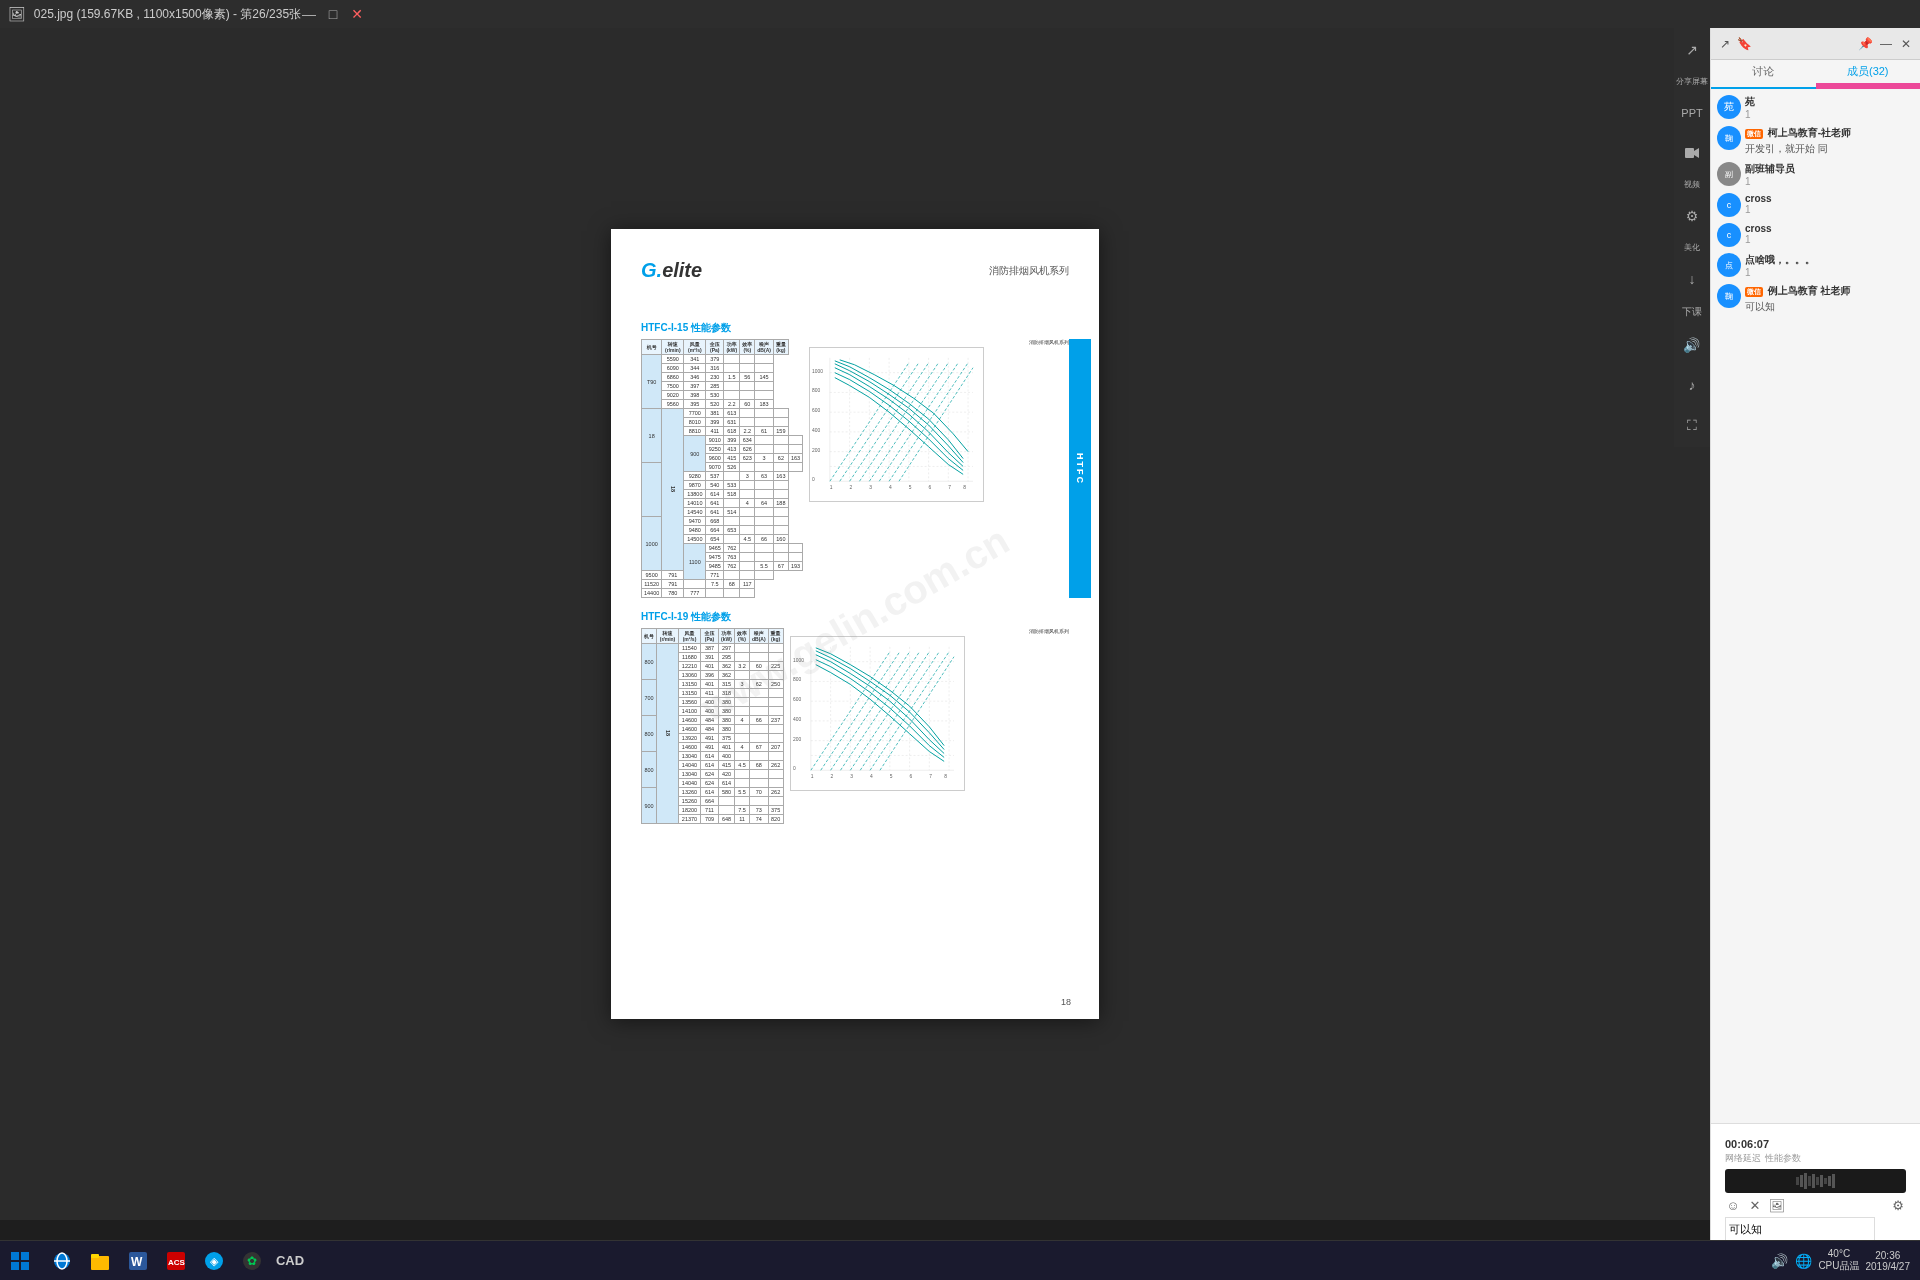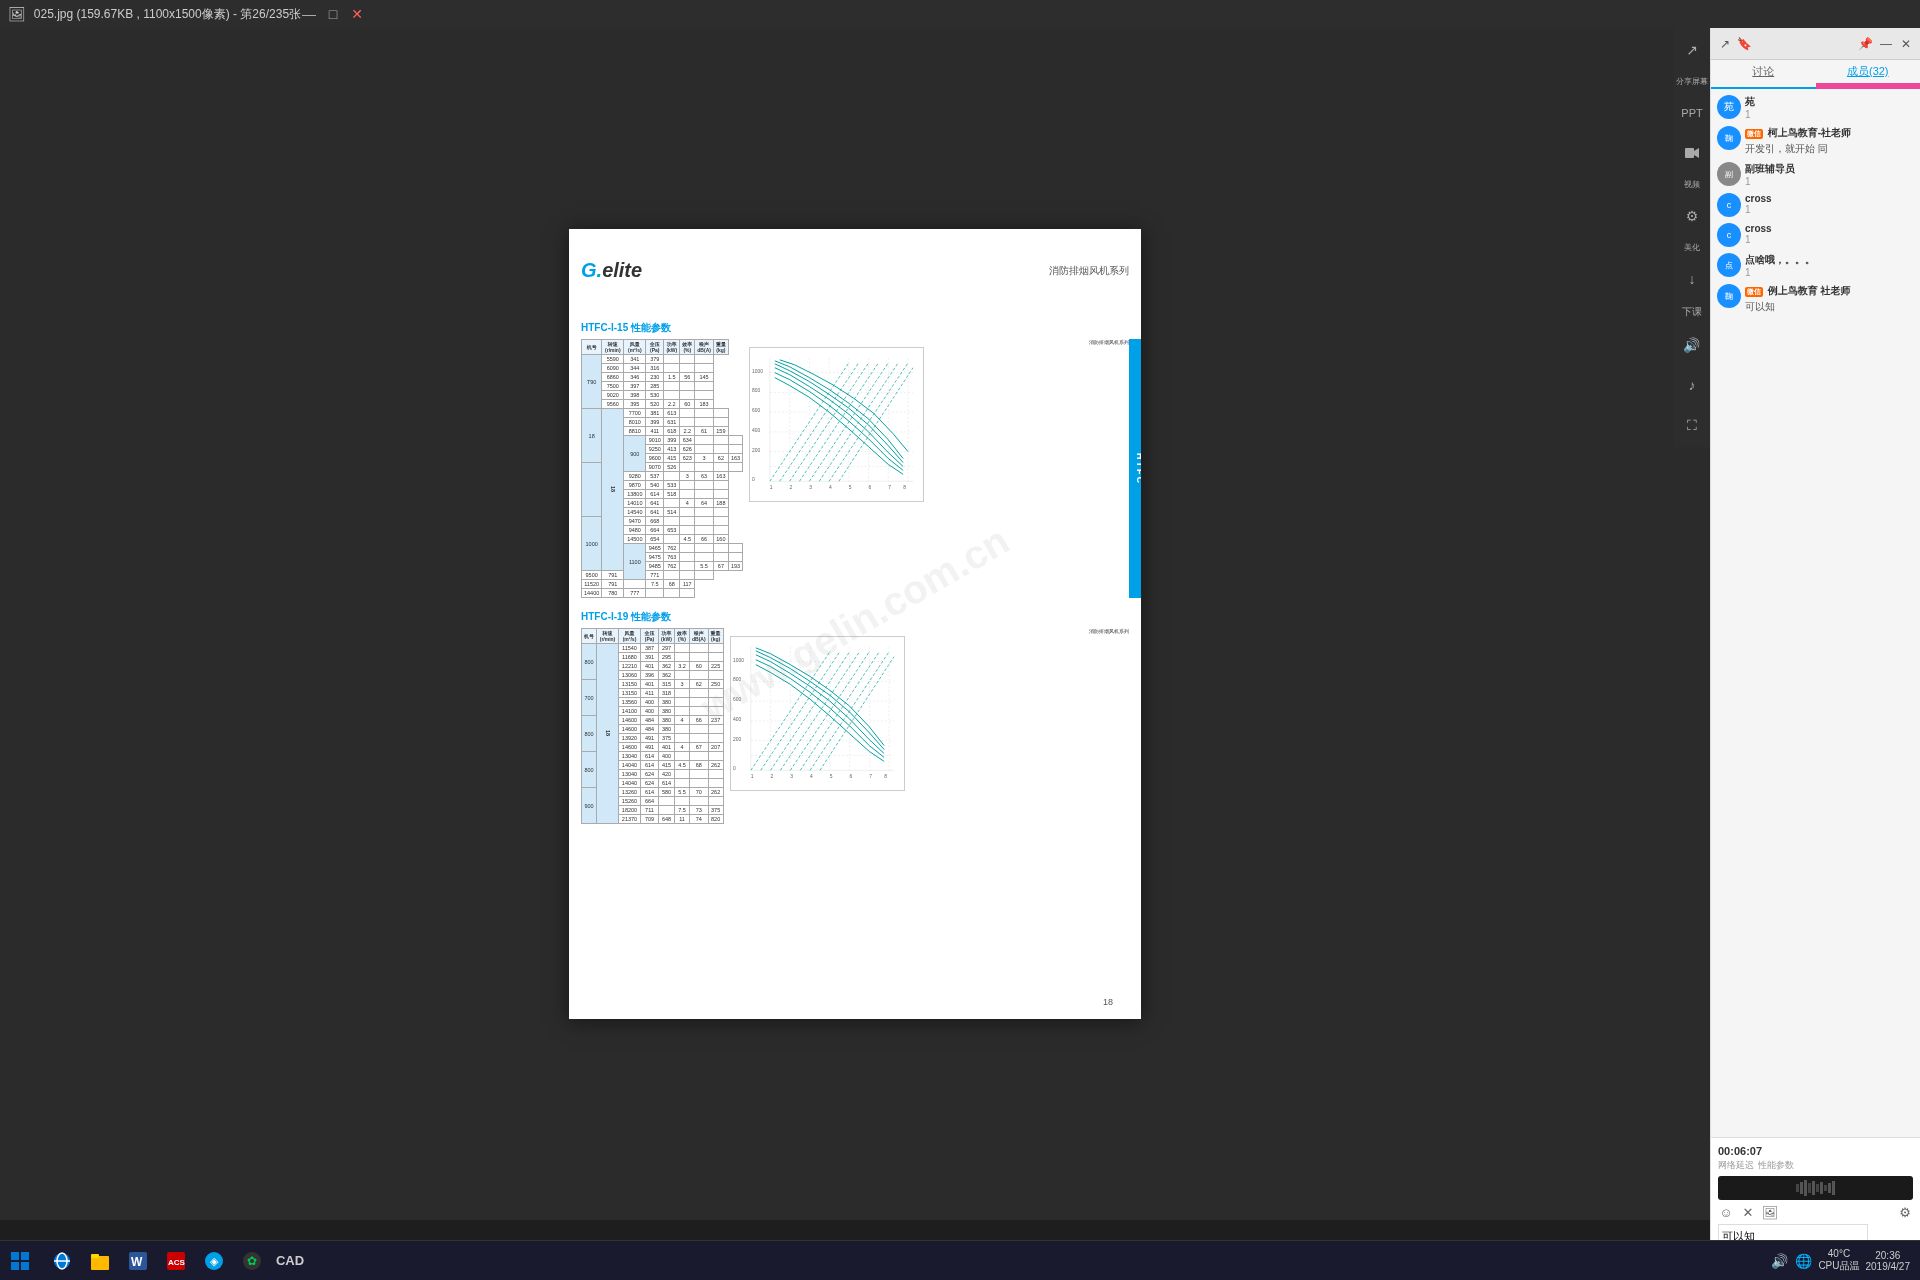--- a/index.html
+++ b/index.html
@@ -49,25 +49,25 @@
       bottom: 60px;
       background: #2b2b2b;
       display: flex;
       align-items: center;
       justify-content: center;
       overflow: hidden;
     }
 
     
     #document-page {
-      width: 572px;
+      width: 488px;
       height: 790px;
       background: white;
       box-shadow: 0 2px 20px rgba(0,0,0,0.5);
-      padding: 30px 12px;
+      padding: 30px 30px;
       position: relative;
       overflow: hidden;
     }
 
     
     .page-header {
       display: flex;
       justify-content: space-between;
       align-items: center;
       margin-bottom: 10px;
@@ -212,21 +212,20 @@
       display: flex;
       border-bottom: 2px solid #00a0e9;
     }
     .panel-tab {
       flex: 1;
       text-align: center;
       padding: 4px 2px;
       font-size: 11px;
       cursor: pointer;
       color: #666;
-      text-decoration: underline;
     }
     .panel-tab.active {
       color: #00a0e9;
       border-bottom: 6px solid #ec4899;
       margin-bottom: -2px;
     }
 
     #chat-list {
       flex: 1;
       overflow-y: auto;
@@ -265,21 +264,21 @@
       color: #555;
       margin-top: 2px;
     }
     .chat-count {
       font-size: 10px;
       color: #999;
     }
 
     #chat-input-area {
       border-top: 1px solid #ddd;
-      padding: 7px;
+      padding: 14px;
       background: white;
     }
     .chat-input {
       flex: 1;
       border: 1px solid #ddd;
       padding: 3px;
       font-size: 11px;
       outline: none;
       height: 24px;
     }

